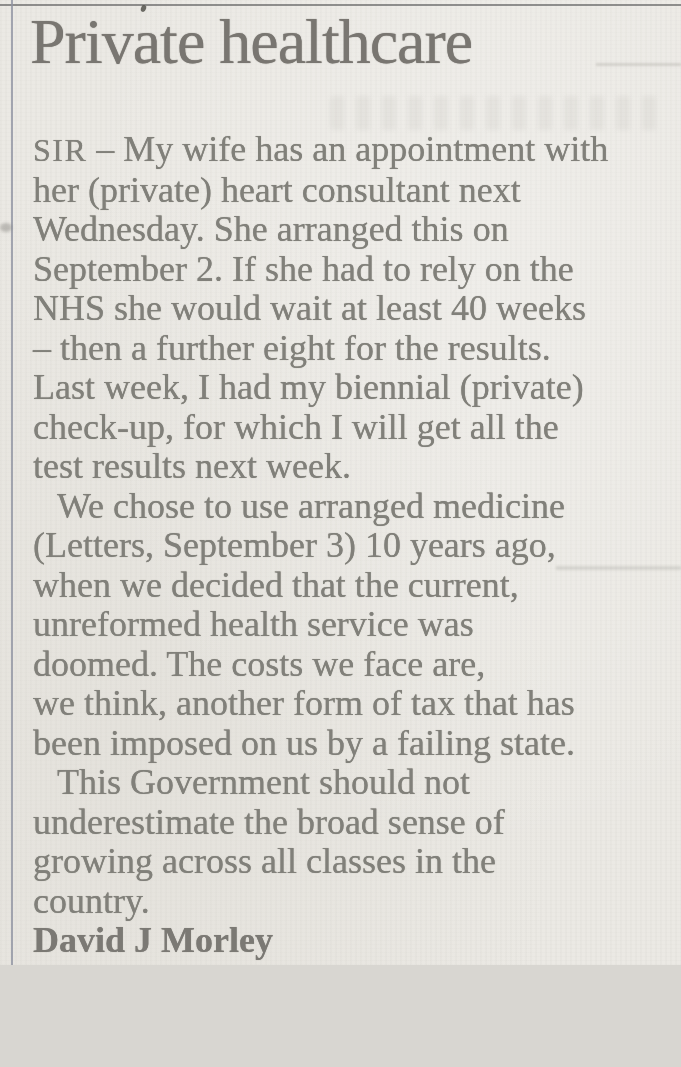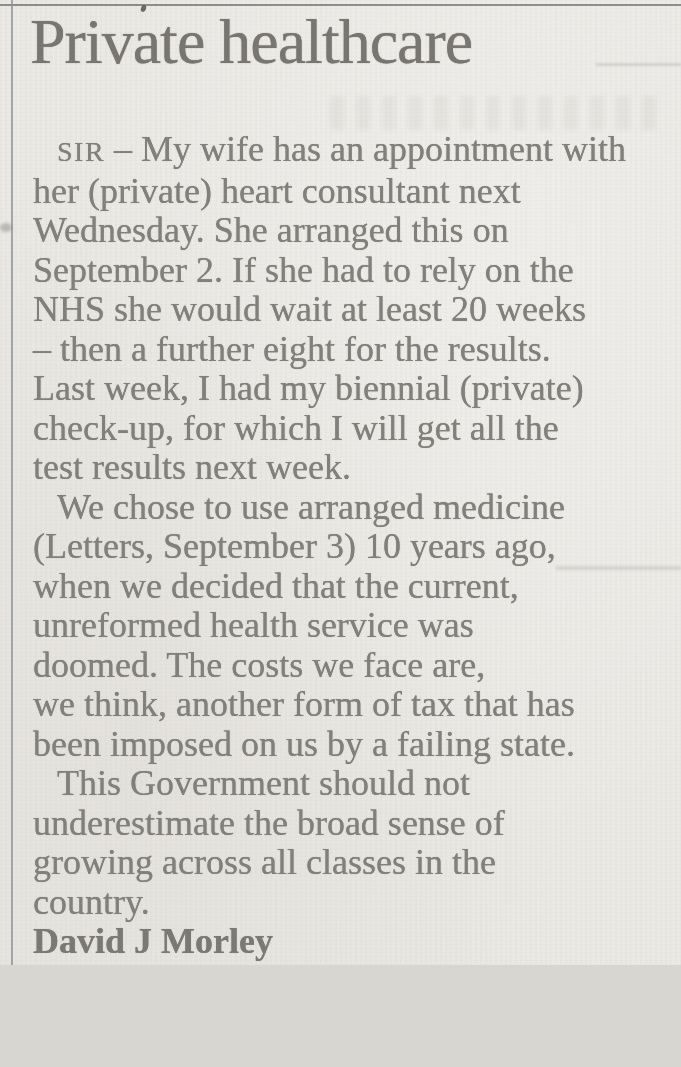--- a/index.html
+++ b/index.html
@@ -70,23 +70,22 @@
   }
 
   .line {
     line-height: 39.5px;
     white-space: nowrap;
   }
 
   .indent { text-indent: 24px; }
 
   .smallcaps {
-    font-size: 28px;
+    font-size: 32px;
     letter-spacing: 1.5px;
-    margin-left: 24px;
   }
 
   .sig-name { font-weight: bold; color: #7b7974; }
   .sig-loc  { font-style: italic; }
 
   
   .artifact { position: absolute; pointer-events: none; }
   .speck-top {
     left: 141px; top: 5px; width: 5px; height: 7px;
     background: #55534e; border-radius: 50% 40% 60% 50%;
@@ -134,21 +133,21 @@
 
     <h1 class="headline">Private healthcare</h1>
 
     <div class="letter-body">
 
       <div>
         <div class="line"><span class="smallcaps">SIR</span> <span>– My wife has an appointment with</span></div>
         <div class="line">her (private) heart consultant next</div>
         <div class="line">Wednesday. She arranged this on</div>
         <div class="line">September 2. If she had to rely on the</div>
-        <div class="line">NHS she would wait at least 20 weeks</div>
+        <div class="line">NHS she would wait at least 40 weeks</div>
         <div class="line">– then a further eight for the results.</div>
         <div class="line">Last week, I had my biennial (private)</div>
         <div class="line">check-up, for which I will get all the</div>
         <div class="line">test results next week.</div>
       </div>
 
       <div>
         <div class="line indent">We chose to use arranged medicine</div>
         <div class="line">(Letters, September 3) 10 years ago,</div>
         <div class="line">when we decided that the current,</div>

